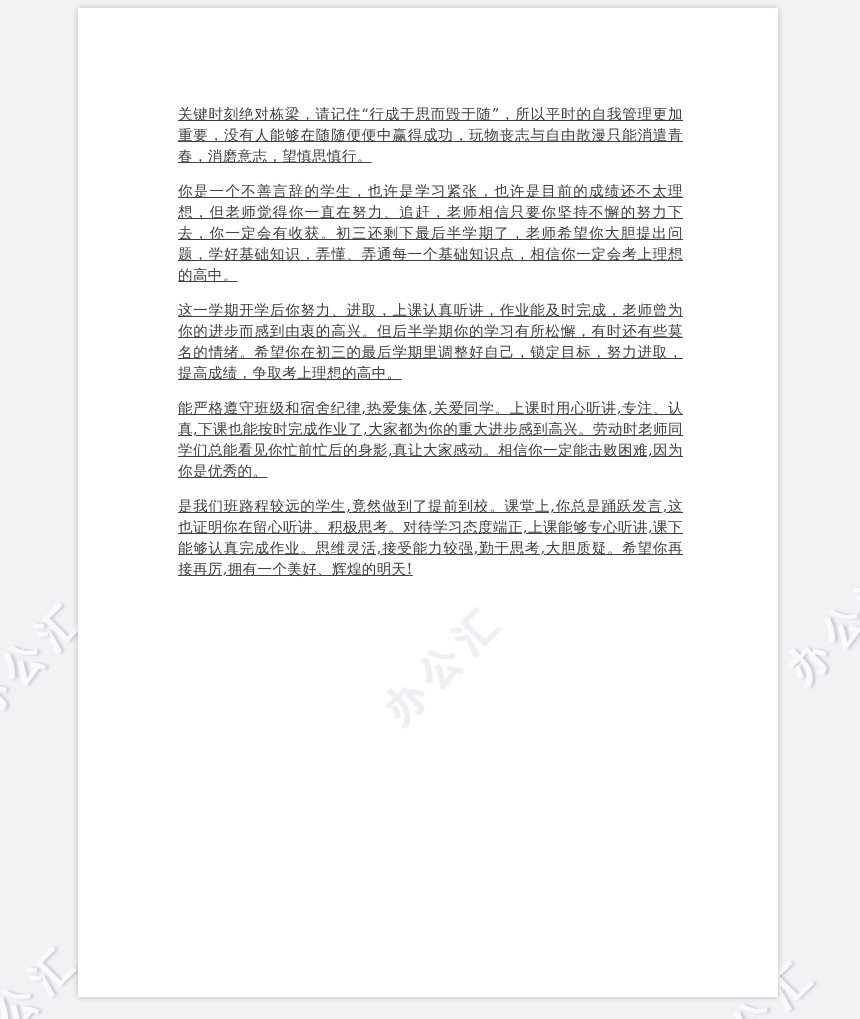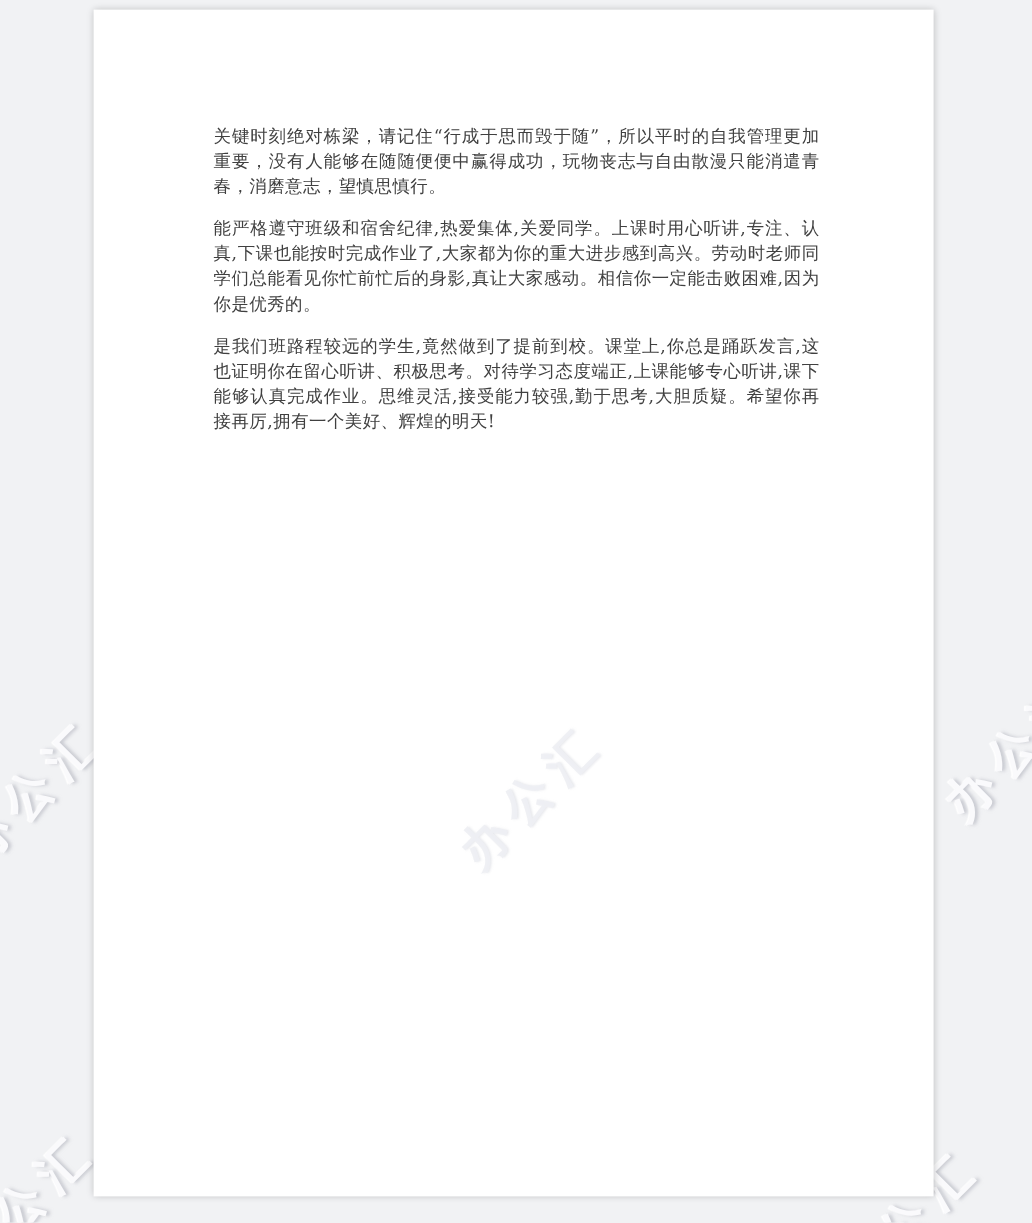--- a/index.html
+++ b/index.html
@@ -59,34 +59,37 @@
     z-index: 1;
     color: #404040;
     font-size: 14.5px;
     line-height: 21px;
     text-align: justify;
     text-justify: inter-ideograph;
   }
   .content p {
     margin: 0 0 14px 0;
     letter-spacing: 0.4px;
+    text-decoration: underline;
   }
 </style>
 </head>
 <body>
 
 <div class="canvas">
 
   <span class="wm wm-left">办公汇</span>
   <span class="wm wm-right">办公汇</span>
   <span class="wm wm-bottom-left">办公汇</span>
   <span class="wm wm-bottom-right">办公汇</span>
 
   <div class="page">
     <span class="wm wm-on-page">办公汇</span>
     <div class="content">
         <p>关键时刻绝对栋梁，请记住“行成于思而毁于随”，所以平时的自我管理更加重要，没有人能够在随随便便中赢得成功，玩物丧志与自由散漫只能消遣青春，消磨意志，望慎思慎行。</p>
+        <p>你是一个不善言辞的学生，也许是学习紧张，也许是目前的成绩还不太理想，但老师觉得你一直在努力、追赶，老师相信只要你坚持不懈的努力下去，你一定会有收获。初三还剩下最后半学期了，老师希望你大胆提出问题，学好基础知识，弄懂、弄通每一个基础知识点，相信你一定会考上理想的高中。</p>
+        <p>这一学期开学后你努力、进取，上课认真听讲，作业能及时完成，老师曾为你的进步而感到由衷的高兴。但后半学期你的学习有所松懈，有时还有些莫名的情绪。希望你在初三的最后学期里调整好自己，锁定目标，努力进取，提高成绩，争取考上理想的高中。</p>
         <p>能严格遵守班级和宿舍纪律,热爱集体,关爱同学。上课时用心听讲,专注、认真,下课也能按时完成作业了,大家都为你的重大进步感到高兴。劳动时老师同学们总能看见你忙前忙后的身影,真让大家感动。相信你一定能击败困难,因为你是优秀的。</p>
         <p>是我们班路程较远的学生,竟然做到了提前到校。课堂上,你总是踊跃发言,这也证明你在留心听讲、积极思考。对待学习态度端正,上课能够专心听讲,课下能够认真完成作业。思维灵活,接受能力较强,勤于思考,大胆质疑。希望你再接再厉,拥有一个美好、辉煌的明天!</p>
       </div>
   </div>
 
 </div>
 
 </body></html>

